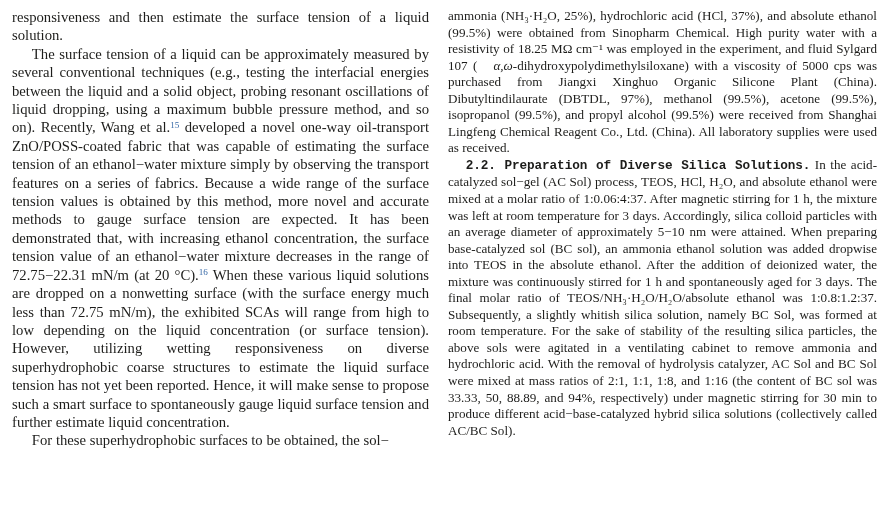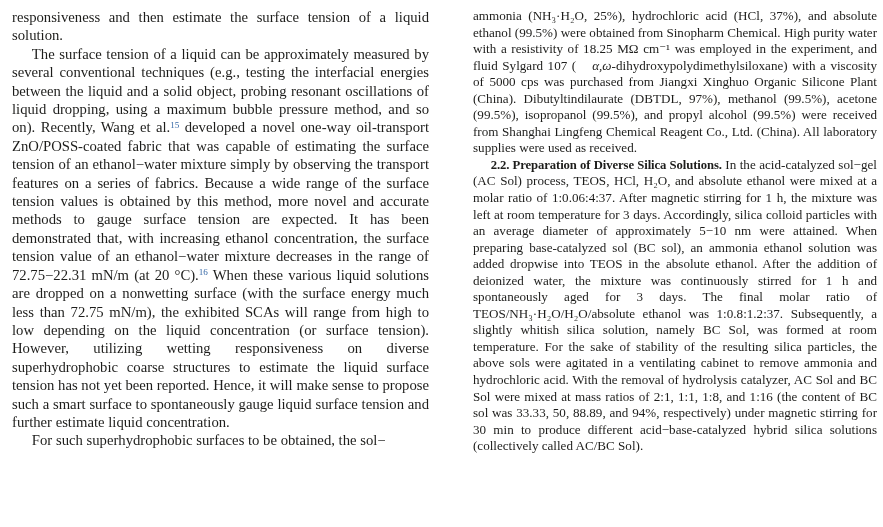--- a/index.html
+++ b/index.html
@@ -52,21 +52,21 @@
     background: #2e9a45;
     color: #ffffff;
     font-family: "Liberation Sans", sans-serif;
     font-weight: bold;
     font-size: 13px;
     white-space: nowrap;
   }
   
   .columns {
     display: flex;
-    gap: 44px;
+    gap: 19px;
     padding: 8px 6px 0 12px;
     box-sizing: border-box;
   }
   .col { text-align: justify; }
   .col-left {
     width: 417px;
     flex: 0 0 417px;
     font-size: 14.7px;
     line-height: 18.4px;
   }
@@ -80,39 +80,39 @@
   sup.ref {
     color: #3567a6;
     font-size: 0.62em;
     line-height: 0;
     vertical-align: baseline;
     position: relative;
     top: -0.5em;
     cursor: pointer;
   }
   .section-heading {
-    font-family: Liberation Serif, serif;
+    font-family: Liberation Mono, monospace;
     font-weight: bold;
     font-size: 0.97em;
     letter-spacing: -0.1px;
   }
   .greek-italic { font-style: italic; margin-left: 16px; }
 </style>
 </head>
 <body>
 
 <div class="page">
 
 
   <main class="columns">
 
     <section class="col col-left">
       <p class="body-p">responsiveness and then estimate the surface tension of a liquid solution.</p>
       <p class="body-p indent"><span>The surface tension of a liquid can be approximately measured by several conventional techniques (e.g., testing the interfacial energies between the liquid and a solid object, probing resonant oscillations of liquid dropping, using a maximum bubble pressure method, and so on). Recently, Wang et al.</span><sup class="ref">15</sup><span> developed a novel one-way oil-transport ZnO/POSS-coated fabric that was capable of estimating the surface tension of an ethanol−water mixture simply by observing the transport features on a series of fabrics. Because a wide range of the surface tension values is obtained by this method, more novel and accurate methods to gauge surface tension are expected. It has been demonstrated that, with increasing ethanol concentration, the surface tension value of an ethanol−water mixture decreases in the range of 72.75−22.31 mN/m (at 20 °C).</span><sup class="ref">16</sup><span> When these various liquid solutions are dropped on a nonwetting surface (with the surface energy much less than 72.75 mN/m), the exhibited SCAs will range from high to low depending on the liquid concentration (or surface tension). However, utilizing wetting responsiveness on diverse superhydrophobic coarse structures to estimate the liquid surface tension has not yet been reported. Hence, it will make sense to propose such a smart surface to spontaneously gauge liquid surface tension and further estimate liquid concentration.</span></p>
-      <p class="body-p indent">For such superhydrophobic surfaces to be obtained, the sol−</p>
+      <p class="body-p indent">For these superhydrophobic surfaces to be obtained, the sol−</p>
     </section>
 
     <section class="col col-right">
       <p class="body-p"><span>ammonia (NH₃·H₂O, 25%), hydrochloric acid (HCl, 37%), and absolute ethanol (99.5%) were obtained from Sinopharm Chemical. High purity water with a resistivity of 18.25 MΩ cm⁻¹ was employed in the experiment, and fluid Sylgard 107 (</span><span class="greek-italic">α,ω</span><span>-dihydroxypolydimethylsiloxane) with a viscosity of 5000 cps was purchased from Jiangxi Xinghuo Organic Silicone Plant (China). Dibutyltindilaurate (DBTDL, 97%), methanol (99.5%), acetone (99.5%), isopropanol (99.5%), and propyl alcohol (99.5%) were received from Shanghai Lingfeng Chemical Reagent Co., Ltd. (China). All laboratory supplies were used as received.</span></p>
       <p class="body-p indent"><span class="section-heading">2.2. Preparation of Diverse Silica Solutions.</span><span> In the acid-catalyzed sol−gel (AC Sol) process, TEOS, HCl, H₂O, and absolute ethanol were mixed at a molar ratio of 1:0.06:4:37. After magnetic stirring for 1 h, the mixture was left at room temperature for 3 days. Accordingly, silica colloid particles with an average diameter of approximately 5−10 nm were attained. When preparing base-catalyzed sol (BC sol), an ammonia ethanol solution was added dropwise into TEOS in the absolute ethanol. After the addition of deionized water, the mixture was continuously stirred for 1 h and spontaneously aged for 3 days. The final molar ratio of TEOS/NH₃·H₂O/H₂O/absolute ethanol was 1:0.8:1.2:37. Subsequently, a slightly whitish silica solution, namely BC Sol, was formed at room temperature. For the sake of stability of the resulting silica particles, the above sols were agitated in a ventilating cabinet to remove ammonia and hydrochloric acid. With the removal of hydrolysis catalyzer, AC Sol and BC Sol were mixed at mass ratios of 2:1, 1:1, 1:8, and 1:16 (the content of BC sol was 33.33, 50, 88.89, and 94%, respectively) under magnetic stirring for 30 min to produce different acid−base-catalyzed hybrid silica solutions (collectively called AC/BC Sol).</span></p>
     </section>
 
   </main>
 </div>
 

